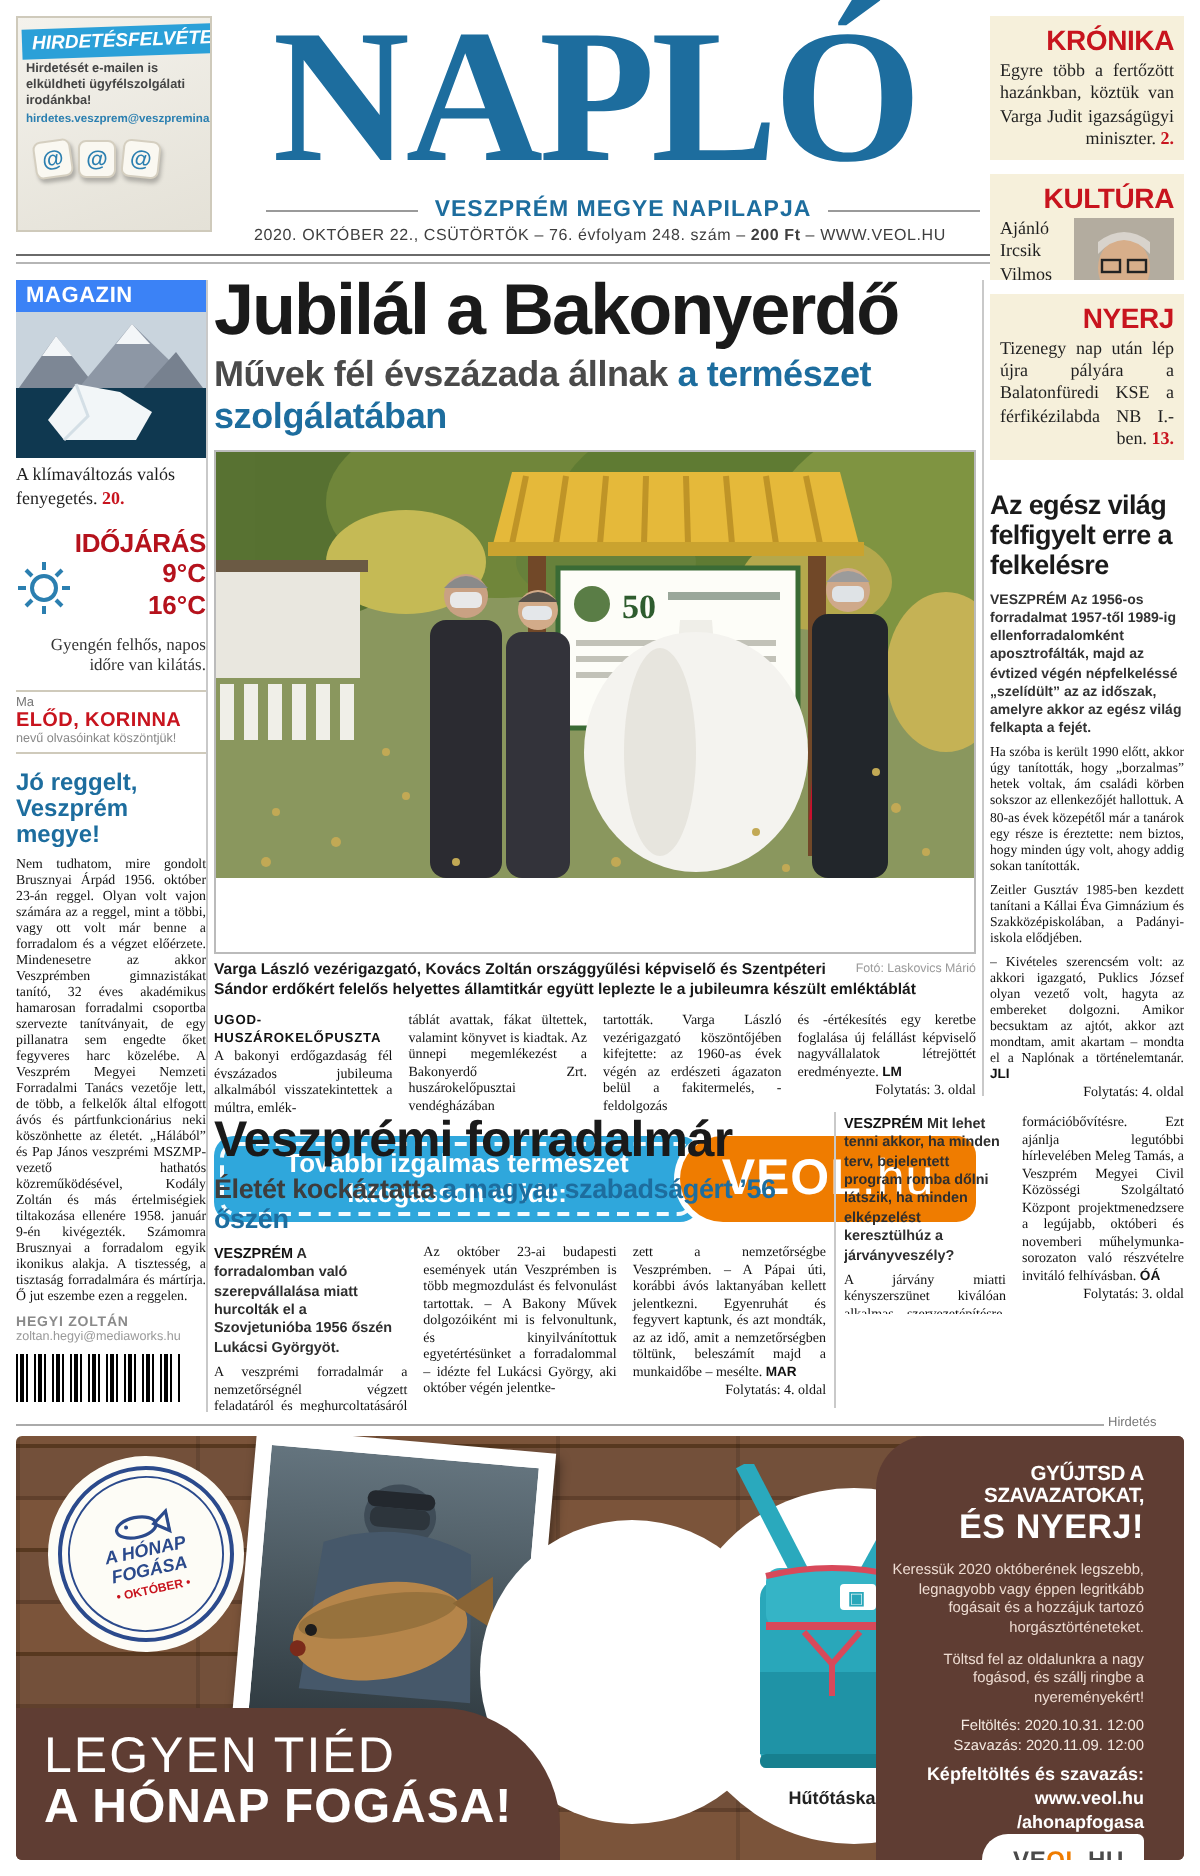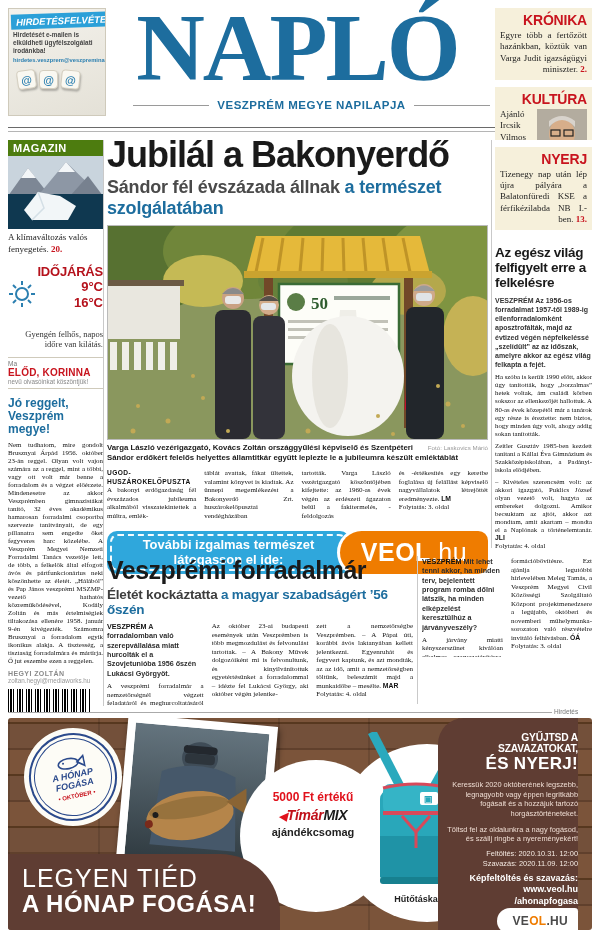--- a/index.html
+++ b/index.html
@@ -34,52 +34,52 @@
   .vdiv { width:1px; background:#c9c9c9; }
   .left-rail { left:8px; top:140px; width:95px; height:575px; overflow:hidden; }
   .right-rail { left:495px; top:8px; width:97px; height:542px; overflow:hidden;
                 display:flex; flex-direction:column; gap:7px; }
   .beige { background:#f6f0db; padding:4px 5px 5px; }
   .sec-head { font-size:14px; font-weight:bold; color:#c8141e; text-align:right; letter-spacing:-.2px; }
   .sec-text { font-family:"Liberation Serif", serif; font-size:9px; line-height:1.25; color:#1e1e1e;
               text-align:justify; text-align-last:right; margin-top:2px; }
   .pgno { color:#c8141e; font-weight:bold; }
 
-  .magazin-bar { background:#4d7c0f; color:#fff; font-weight:bold; font-size:11px; padding:2px 0 2px 5px;
+  .magazin-bar { background:#3b82f6; color:#fff; font-weight:bold; font-size:11px; padding:2px 0 2px 5px;
                  letter-spacing:.3px; }
   .magazin-cap { font-family:"Liberation Serif", serif; font-size:9px; line-height:1.3; margin-top:3px; color:#1e1e1e; }
   .weather { margin-top:9px; position:relative; text-align:right; }
   .weather-label { font-size:13px; font-weight:bold; color:#b5121c; letter-spacing:-.2px; }
   .temp { font-size:13px; font-weight:bold; color:#b5121c; line-height:1.2; }
-  .forecast { font-family:"Liberation Serif", serif; font-size:8.5px; color:#333; line-height:1.25; margin-top:18px; }
+  .forecast { font-family:"Liberation Serif", serif; font-size:8.5px; color:#333; line-height:1.25; margin-top:6px; }
   .sun { position:absolute; left:0; top:16px; }
   .namesday { margin-top:7px; border-top:1px solid #cfcabb; border-bottom:1px solid #cfcabb; padding:2px 0 3px; }
   .nd-prefix { font-size:6.5px; color:#777; }
   .nd-names { font-size:10px; font-weight:bold; color:#c8141e; letter-spacing:.2px; }
   .nd-suffix { font-size:6.3px; color:#888; }
   .ed-title { margin-top:8px; font-size:12px; font-weight:bold; color:#1d6d9e; line-height:1.1; }
   .ed-body { margin-top:5px; font-family:"Liberation Serif", serif; font-size:6.9px; line-height:1.16;
              text-align:justify; color:#111; }
   .ed-author { margin-top:5px; font-size:7px; font-weight:bold; color:#8a8a8a; letter-spacing:.4px; }
   .ed-mail { font-size:6.3px; color:#999; }
   .barcode { margin-top:5px; width:82px; height:24px;
              background:repeating-linear-gradient(90deg,#000 0 1px,#fff 1px 2px,#000 2px 4px,#fff 4px 5px,#000 5px 6px,#fff 6px 9px); }
 
   
   .center { left:107px; top:136px; width:381px; }
   .main-headline { font-size:36px; font-weight:bold; letter-spacing:-1px; color:#1a1a1a; line-height:1.05; }
   .main-sub { font-size:18px; font-weight:600; margin-top:3px; color:#4a4a4a; letter-spacing:-.2px; }
-  .photo-frame { margin-top:6px; width:381px; height:215px; border:1px solid #bbb; overflow:hidden; }
+  .photo-frame { margin-top:6px; width:381px; height:252px; border:1px solid #bbb; overflow:hidden; }
   .caption { margin-top:3px; font-size:7.8px; font-weight:bold; line-height:1.3; color:#1a1a1a; }
   .credit { float:right; font-weight:normal; font-size:6.2px; color:#9a9a9a; margin-top:1px; }
   .cols4 { display:flex; gap:8px; margin-top:6px; height:56px; overflow:hidden; }
   .col { flex:1; font-family:"Liberation Serif", serif; font-size:7px; line-height:1.22; text-align:justify; color:#111; }
   .col .tag { font-family:"Liberation Sans", sans-serif; font-weight:bold; font-size:6.6px; letter-spacing:.4px; }
   .byl { font-weight:bold; font-family:"Liberation Sans", sans-serif; font-size:6.8px; }
-  .cont { display:block; text-align:left; font-size:7px; }
+  .cont { display:block; text-align:right; font-size:7px; }
 
   .banner { display:flex; align-items:stretch; margin-top:6px; height:43px; }
   .banner-blue { flex:1; background:#2fa7dc; border-radius:10px; padding:3px; }
   .banner-blue .inner { height:100%; border:2px dashed rgba(255,255,255,.95); border-radius:8px;
                         display:flex; align-items:center; justify-content:center; text-align:center;
                         color:#fff; font-weight:bold; font-size:13px; line-height:1.15; padding:0 6px; }
   .banner-orange { width:148px; margin-left:-10px; background:#ef7c00; border-radius:22px 10px 10px 22px;
                    box-shadow:0 0 0 3px #fff; display:flex; align-items:center; justify-content:center;
                    color:#fff; font-size:25px; font-weight:bold; letter-spacing:.5px; }
   .banner-orange .hu { font-weight:normal; }
@@ -128,22 +128,22 @@
   .wcirc { position:absolute; background:#fff; border-radius:50%; z-index:2; }
   .prize { position:absolute; left:244px; top:72px; width:122px; text-align:center; z-index:3; }
   .prize-value { font-size:12px; font-weight:bold; color:#e1121c; }
   .brand { margin-top:3px; font-style:italic; font-weight:bold; font-size:14px; letter-spacing:-.3px; }
   .brand .arr { color:#e1121c; font-size:11px; }
   .brand .a { color:#c0111a; } .brand .b { color:#1a1a1a; }
   .prize-label { margin-top:3px; font-size:11px; font-weight:bold; color:#222; }
   .bag { position:absolute; left:352px; top:14px; z-index:3; }
   .bag-cap { position:absolute; left:352px; top:176px; width:112px; text-align:center; font-size:9px;
              font-weight:bold; color:#222; z-index:3; }
-  .brown-r { position:absolute; left:430px; top:0; width:140px; height:212px; background:#5f3d33; z-index:4;
-             border-radius:26px 0 0 0; padding:14px 0 8px 8px; display:flex; flex-direction:column;
+  .brown-r { position:absolute; left:430px; top:0; width:154px; height:212px; background:#5f3d33; z-index:4;
+             border-radius:26px 0 0 0; padding:14px 20px 8px 8px; display:flex; flex-direction:column;
              align-items:flex-end; text-align:right; color:#fff; }
   .adt1 { font-size:10.3px; font-weight:bold; letter-spacing:-.2px; }
   .adt2 { font-size:17px; font-weight:bold; letter-spacing:.3px; }
   .adp { margin-top:6px; font-size:7.4px; line-height:1.3; color:#eedcd2; }
   .add { margin-top:5px; font-size:7.4px; color:#f3e8e0; line-height:1.35; }
   .adcta { margin-top:4px; font-size:9px; font-weight:bold; line-height:1.3; color:#fff; }
   .veoltab { margin-top:auto; background:#fff; border-radius:16px 4px 4px 16px; padding:6px 10px 6px 16px;
              font-size:12px; font-weight:bold; letter-spacing:.3px; }
   .veoltab .g { color:#4a4a4a; } .veoltab .o { color:#ef7c00; }
 </style>
@@ -162,20 +162,21 @@
       <span class="die">@</span>
     </div>
   </div>
 
   <div class="abs logo">NAPLÓ</div>
   <div class="abs tagline-row">
     <div class="rule"></div>
     <div class="tagline">VESZPRÉM MEGYE NAPILAPJA</div>
     <div class="rule"></div>
   </div>
+  <div class="abs dateline"><span>2020. OKTÓBER 22., CSÜTÖRTÖK – 76. évfolyam 248. szám – </span><b>200 Ft</b><span> – WWW.VEOL.HU</span></div>
   <div class="abs mast-rule1"></div>
   <div class="abs mast-rule2"></div>
 
   <div class="abs left-rail">
     <div>
       <div class="magazin-bar">MAGAZIN</div>
       <svg width="95" height="73" style="display:block">
         <rect width="95" height="40" fill="#c9d4dd"></rect>
         <polygon points="0,40 20,12 42,40" fill="#7d8795"></polygon>
           <polygon points="13,22 20,12 28,22" fill="#f3f6f8"></polygon>
@@ -251,21 +252,21 @@
       <div class="upr-headline">Az egész világ felfigyelt erre a felkelésre</div>
       <div class="upr-lead"><b>VESZPRÉM</b><span> Az 1956-os forradalmat 1957-től 1989-ig ellenforradalomként aposztrofálták, majd az évtized végén népfelkeléssé „szelídült” az az időszak, amelyre akkor az egész világ felkapta a fejét.</span></div>
       <div class="upr-p">Ha szóba is került 1990 előtt, akkor úgy tanították, hogy „borzalmas” hetek voltak, ám családi körben sokszor az ellenkezőjét hallottuk. A 80-as évek közepétől már a tanárok egy része is éreztette: nem biztos, hogy minden úgy volt, ahogy addig sokan tanították.</div>
       <div class="upr-p">Zeitler Gusztáv 1985-ben kezdett tanítani a Kállai Éva Gimnázium és Szakközépiskolában, a Padányi-iskola elődjében.</div>
       <div class="upr-p"><span>– Kivételes szerencsém volt: az akkori igazgató, Puklics József olyan vezető volt, hagyta az embereket dolgozni. Amikor becsuktam az ajtót, akkor azt mondtam, amit akartam – mondta el a Naplónak a történelemtanár. </span><span class="byl">JLI</span><span class="cont">Folytatás: 4. oldal</span></div>
     </div>
   </div>
 
   <div class="abs center">
     <div class="main-headline">Jubilál a Bakonyerdő</div>
-    <div class="main-sub"><span>Sándor fél évszázada állnak </span><span class="blue">a természet szolgálatában</span></div>
+    <div class="main-sub"><span>Művek fél évszázada állnak </span><span class="blue">a természet szolgálatában</span></div>
 
     <div class="photo-frame">
       <svg width="379" height="213" viewBox="0 0 379 213">
         <rect width="379" height="213" fill="#8a975e"></rect>
         <g opacity="0.95">
           <ellipse cx="40" cy="35" rx="70" ry="50" fill="#55702f"></ellipse>
           <ellipse cx="140" cy="25" rx="85" ry="48" fill="#6f8639"></ellipse>
           <ellipse cx="250" cy="30" rx="80" ry="50" fill="#5d7a31"></ellipse>
           <ellipse cx="345" cy="45" rx="70" ry="60" fill="#7f9440"></ellipse>
           <ellipse cx="95" cy="55" rx="40" ry="26" fill="#c9bc55"></ellipse>
@@ -437,25 +438,20 @@
           <circle cx="28" cy="82" r="3" fill="#1d1d1d"></circle>
           <circle cx="20" cy="90" r="4" fill="#7a2a1a"></circle>
         </g>
       </svg>
       <div class="pol-note">Nem csak a méret a lényeg!</div>
     </div>
 
     <div class="wcirc" style="left:232px; top:42px; width:152px; height:152px;"></div>
     <div class="wcirc" style="left:330px; top:26px; width:178px; height:178px;"></div>
 
-    <div class="prize">
-      <div class="prize-value">5000 Ft értékű</div>
-      <div class="brand"><span class="arr">◀</span><span class="a">Tímár</span><span class="b">MIX</span></div>
-      <div class="prize-label">ajándékcsomag</div>
-    </div>
 
     <svg class="bag" width="112" height="160" viewBox="0 0 112 160">
       <line x1="12" y1="0" x2="44" y2="62" stroke="#2aa9bd" stroke-width="9"></line>
       <line x1="104" y1="0" x2="70" y2="62" stroke="#2aa9bd" stroke-width="9"></line>
       <rect x="20" y="58" width="72" height="94" rx="9" fill="#29a7ba"></rect>
       <rect x="20" y="104" width="72" height="41" fill="#1f93a6"></rect>
       <rect x="20" y="145" width="72" height="7" rx="3" fill="#17808f"></rect>
       <rect x="23" y="52" width="66" height="30" rx="7" fill="#35b4c6"></rect>
       <rect x="23" y="79" width="66" height="4" fill="#d8495a"></rect>
       <path d="M23,56 q33,-8 66,0" fill="none" stroke="#d8495a" stroke-width="3"></path>

